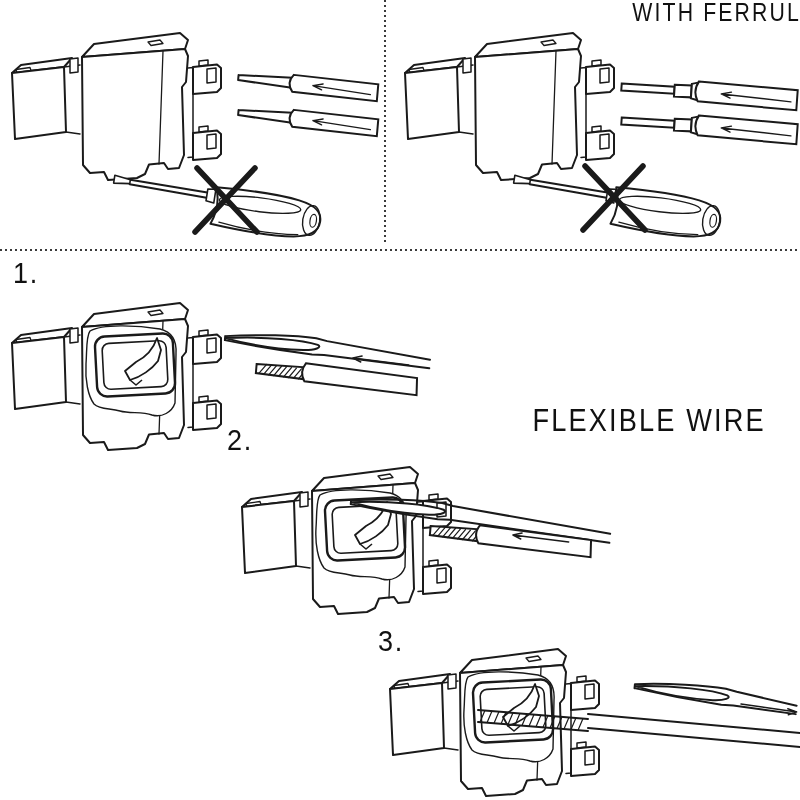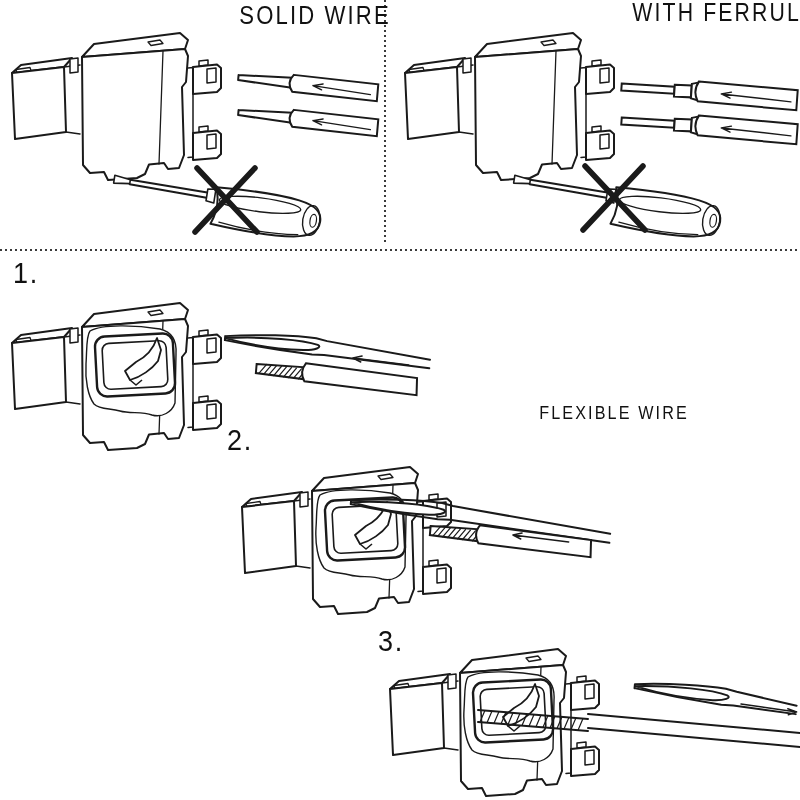--- a/index.html
+++ b/index.html
@@ -116,23 +116,20 @@
       </g>
       <g id="cross-x" stroke="#1a1a1a" stroke-width="5.5" stroke-linecap="round" fill="none">
         <path d="M0,64 L60,0 M2,0 L62,64"></path>
       </g>
     </defs>
   </svg>
 
   <div class="abs vdivider"></div>
   <div class="abs hdivider"></div>
 
-  <div class="abs panel-title" style="left:226px;top:0px;width:160px;">
-    <span class="cond">SOLID WIRE</span>
-  </div>
 
   <svg class="abs" style="left:2px;top:22px;" width="244" height="164">
     <use href="#connector"></use>
   </svg>
 
   <svg class="abs" style="left:230px;top:60px;" width="153" height="100">
     <g transform="translate(8,10) rotate(5)">
         <use href="#wire-solid"></use>
       </g>
     <g transform="translate(8,45) rotate(5)">
@@ -168,21 +165,21 @@
 
   <svg class="abs" style="left:452px;top:158px;" width="262" height="95">
     <g transform="translate(62,10) rotate(9)">
         <use href="#screwdriver"></use>
       </g>
     <g transform="translate(131,8)">
         <use href="#cross-x"></use>
       </g>
   </svg>
 
-  <div class="abs panel-title" style="left:512px;top:402px;width:204px;font-size:19px;">
+  <div class="abs panel-title" style="left:512px;top:402px;width:204px;font-size:32px;">
     <span class="cond">FLEXIBLE WIRE</span>
   </div>
 
   <div class="abs step-label" style="left:13px;top:256px;">
     <span class="cond">1.</span>
   </div>
   <svg class="abs" style="left:0px;top:286px;" width="450" height="170">
     <g transform="translate(2,6)">
         <use href="#connector-cutaway"></use>
       </g>

